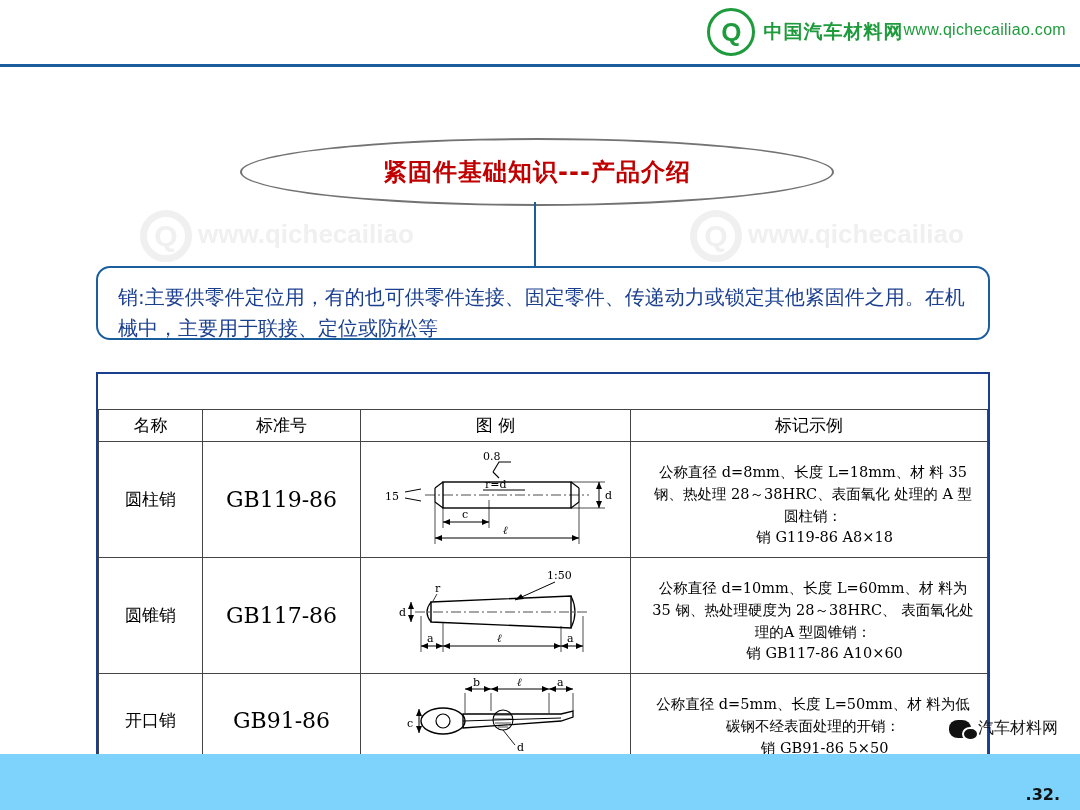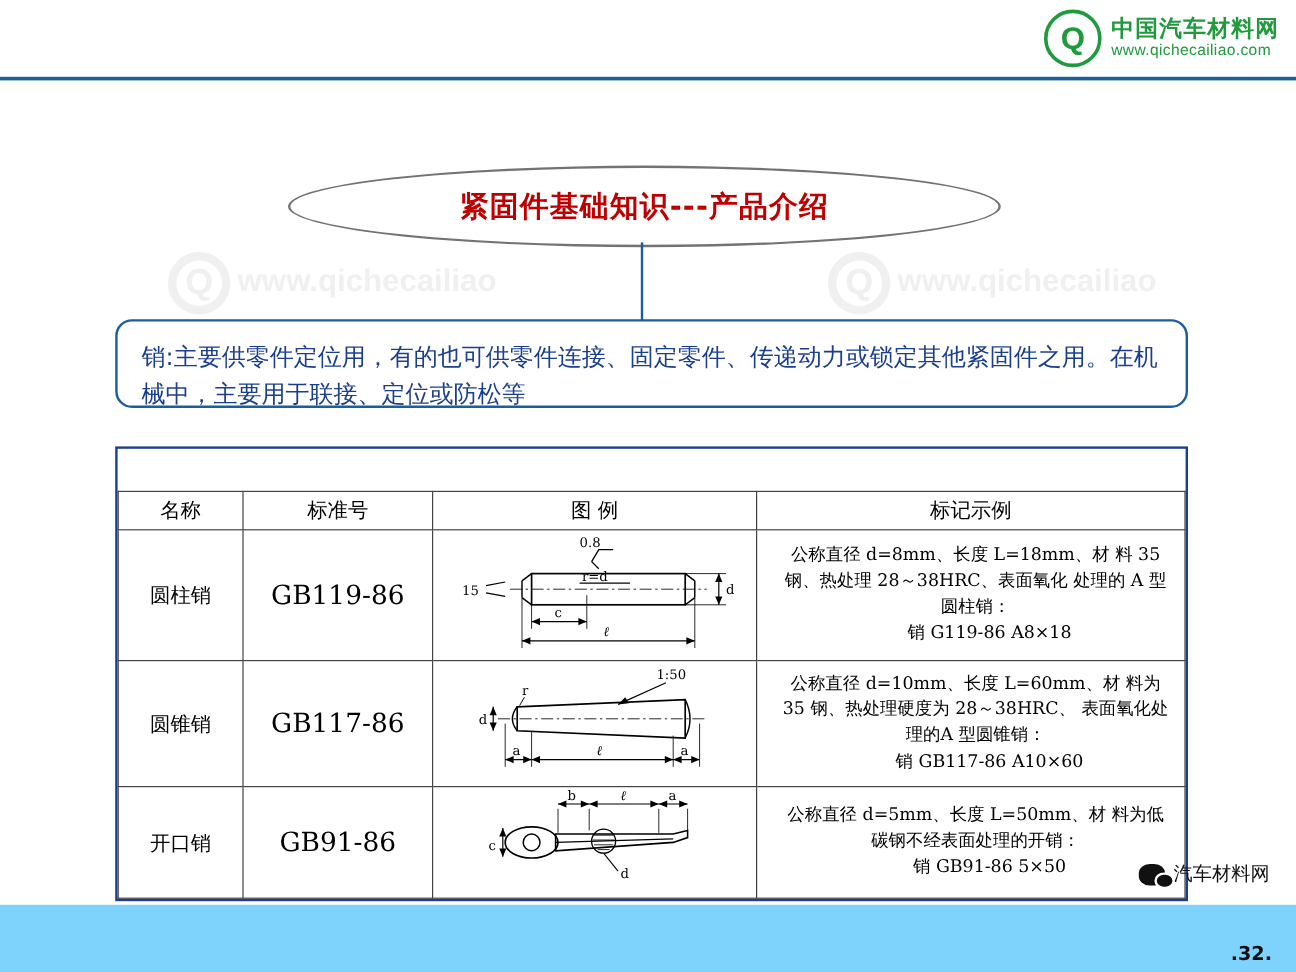--- a/index.html
+++ b/index.html
@@ -23,23 +23,23 @@
   }
   .logo-mark{
     width:48px;height:48px;border-radius:50%;
     background:#ffffff;border:3px solid #1f9b3e;box-sizing:border-box;
     position:relative;
   }
   .logo-mark::after{
     content:"Q";position:absolute;left:0;right:0;top:50%;transform:translateY(-50%);
     text-align:center;font-size:26px;font-weight:bold;color:#1f9b3e;line-height:1;
   }
-  .logo-text{display:flex;flex-direction:column;justify-content:center;line-height:1.05;}
+  .logo-text{display:flex;flex-direction:row;justify-content:center;line-height:1.05;}
   .logo-cn{font-size:19px;font-weight:bold;color:#1f9b3e;letter-spacing:1px;}
-  .logo-url{font-size:13px;color:#1f9b3e;letter-spacing:.3px;}
+  .logo-url{font-size:16px;color:#1f9b3e;letter-spacing:.3px;}
 
   
   .wm{
     position:absolute;color:#f0f0f0;font-weight:bold;pointer-events:none;
     font-size:26px;white-space:nowrap;
   }
   .wm .wm-q{
     display:inline-block;width:52px;height:52px;border-radius:50%;
     border:7px solid #f0f0f0;box-sizing:border-box;color:#f0f0f0;
     text-align:center;font-size:30px;line-height:38px;vertical-align:middle;margin-right:6px;
@@ -86,21 +86,21 @@
     color:#000;text-align:center;vertical-align:middle;
   }
   table.main th{font-size:17px;font-weight:normal;height:32px;}
   .col-name{width:104px;}
   .col-std{width:158px;}
   .col-fig{width:270px;}
   .col-mark{width:auto;}
   .cell-name{font-size:17px;}
   .cell-std{font-size:22px;}
   .cell-mark{
-    text-align:left;font-size:14.5px;line-height:1.5;padding:8px 10px 8px 18px;
+    text-align:left;font-size:14.5px;line-height:1.5;padding:20px 10px 8px 18px;
     font-family:"DejaVu Sans","Liberation Sans",sans-serif;
   }
   .mark-ind{display:block;text-indent:1.6em;}
   .fig-cell{padding:2px;}
 
   
   .footer{
     position:absolute;left:0;bottom:0;width:1080px;height:56px;background:#7dd3fc;
   }
   .footer-brand{

